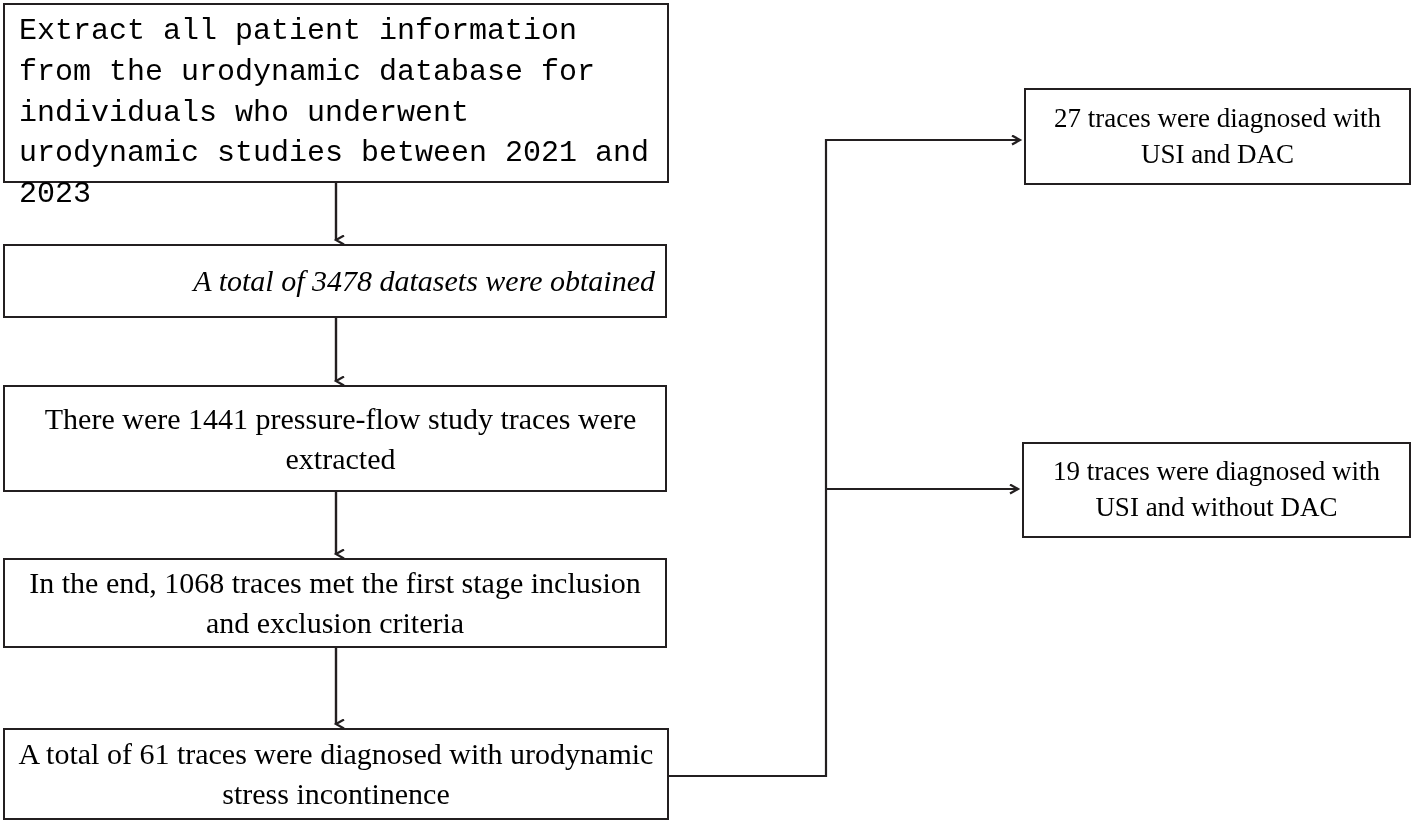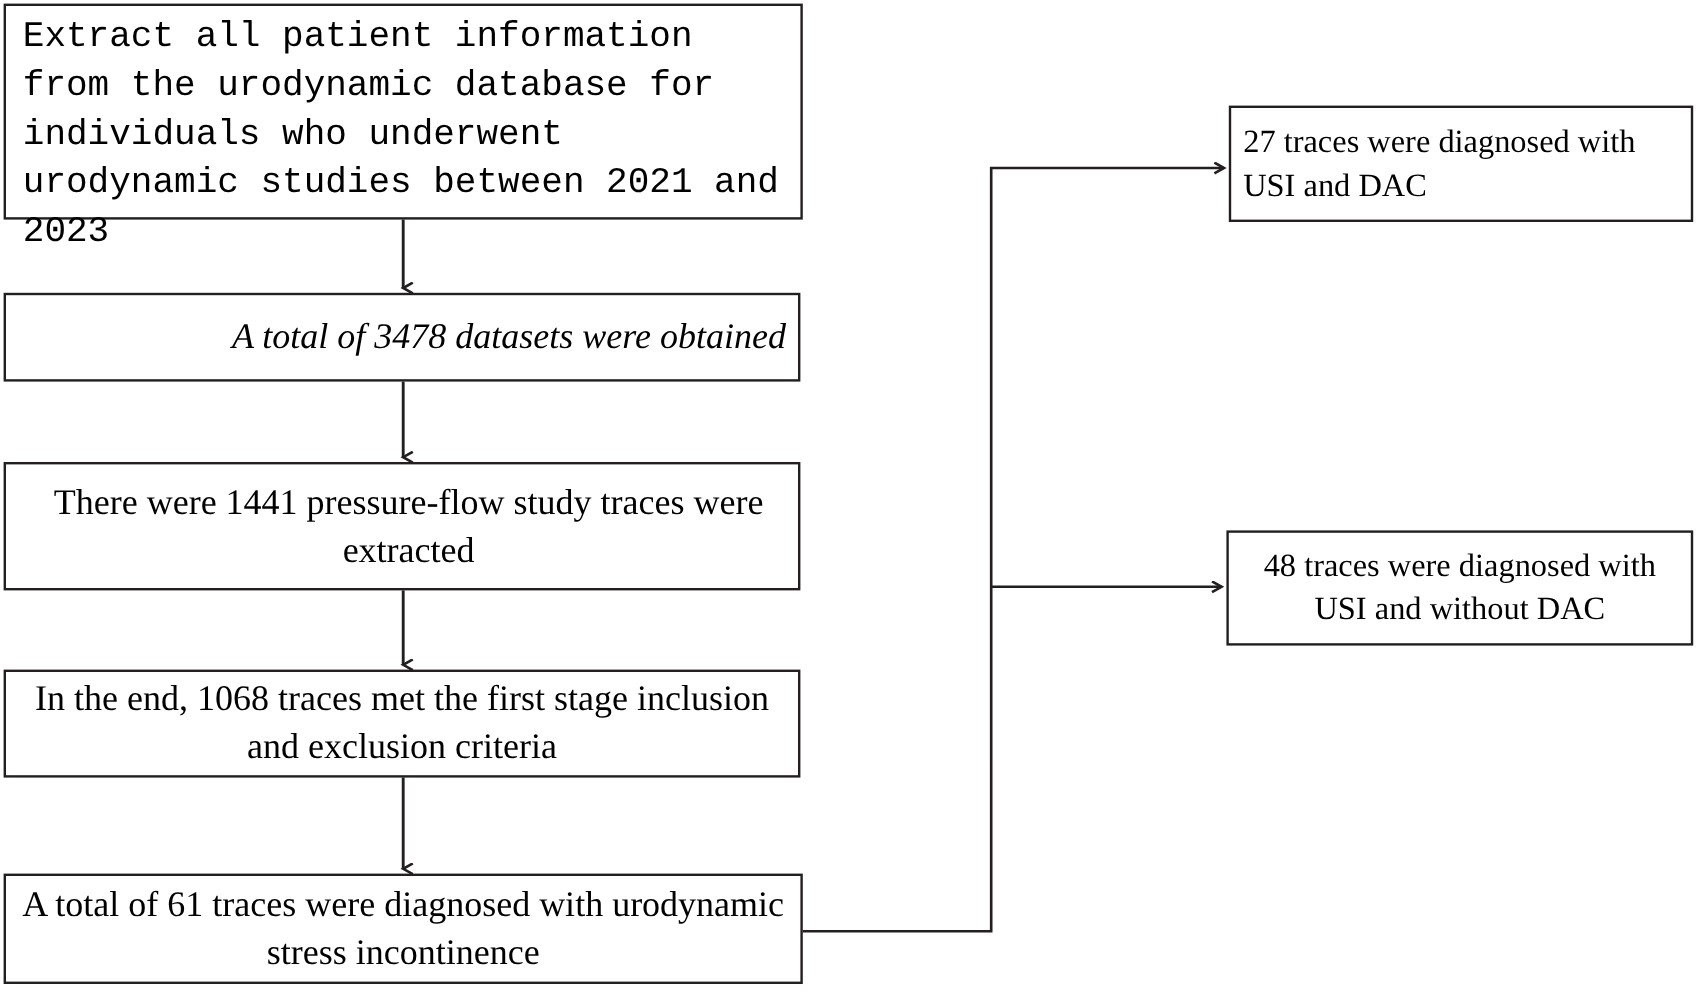--- a/index.html
+++ b/index.html
@@ -82,21 +82,21 @@
     height: 92px;
   }
   #box-usi .label { font-size: 30px; text-align: center; line-height: 1.32; }
 
   #box-dac {
     left: 1024px;
     top: 88px;
     width: 387px;
     height: 97px;
   }
-  #box-dac .label { font-size: 27px; text-align: left; line-height: 1.32; }
+  #box-dac .label { font-size: 27px; text-align: center; line-height: 1.32; }
 
   #box-nodac {
     left: 1022px;
     top: 442px;
     width: 389px;
     height: 96px;
   }
   #box-nodac .label { font-size: 27px; text-align: center; line-height: 1.32; }
 
   
@@ -136,21 +136,21 @@
 
   <div class="node" id="box-usi">
     <span class="label">A total of 61 traces were diagnosed with urodynamic stress incontinence</span>
   </div>
 
   <div class="node" id="box-dac">
     <span class="label">27 traces were diagnosed with USI and DAC</span>
   </div>
 
   <div class="node" id="box-nodac">
-    <span class="label">48 traces were diagnosed with USI and without DAC</span>
+    <span class="label">19 traces were diagnosed with USI and without DAC</span>
   </div>
 
   <svg id="connectors" viewBox="0 0 1416 828">
     <defs>
       <marker id="arrowhead-down" markerWidth="14" markerHeight="14" refX="5" refY="9.5" orient="auto" markerUnits="userSpaceOnUse">
         <polyline points="0.5,1.5 5,9.5 9.5,1.5" stroke="#231f20" stroke-width="2.2" fill="none"></polyline>
       </marker>
       <marker id="arrowhead-right" markerWidth="14" markerHeight="14" refX="9.5" refY="5" orient="auto" markerUnits="userSpaceOnUse">
         <polyline points="1.5,0.5 9.5,5 1.5,9.5" stroke="#231f20" stroke-width="2.2" fill="none"></polyline>
       </marker>

